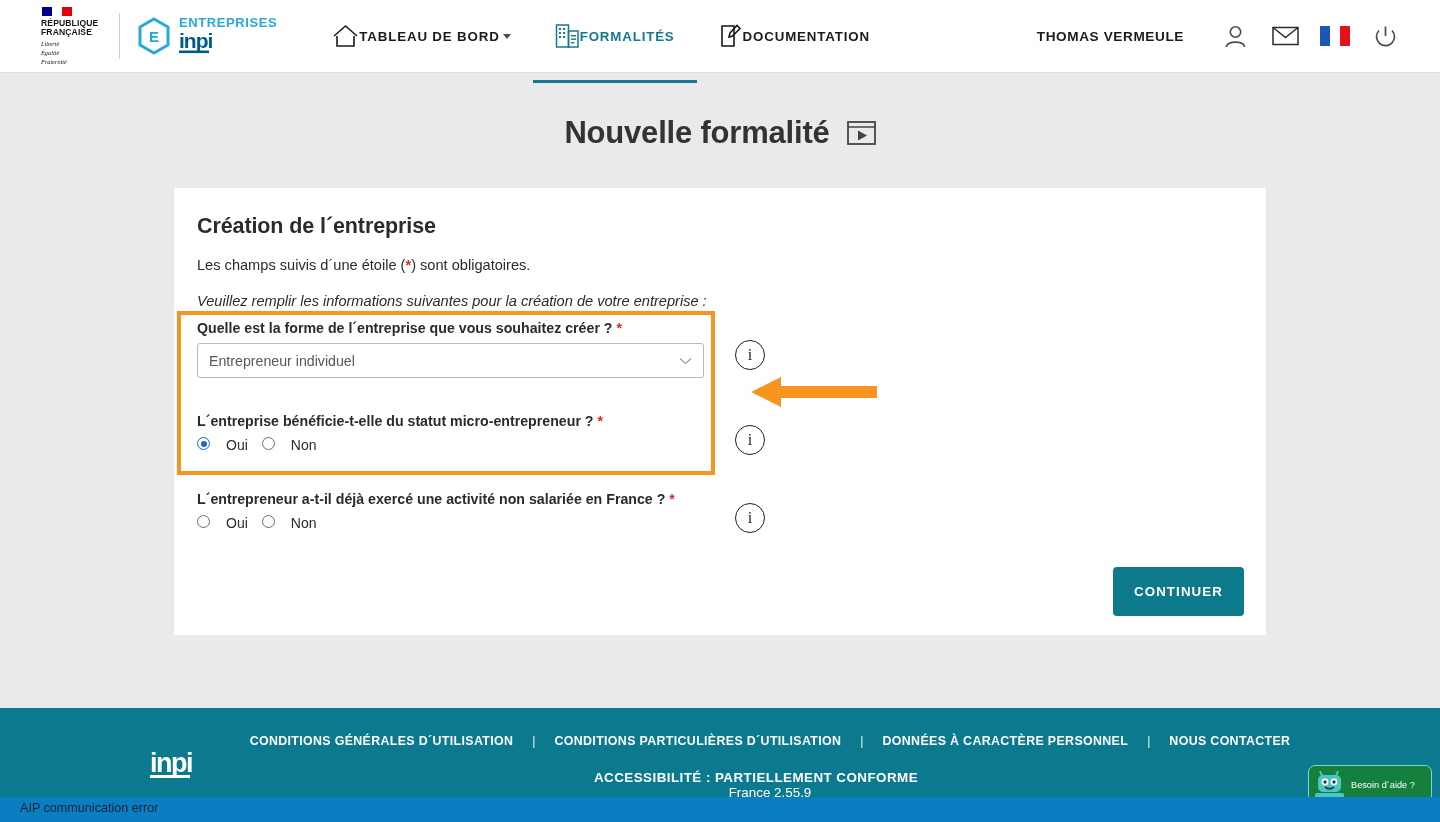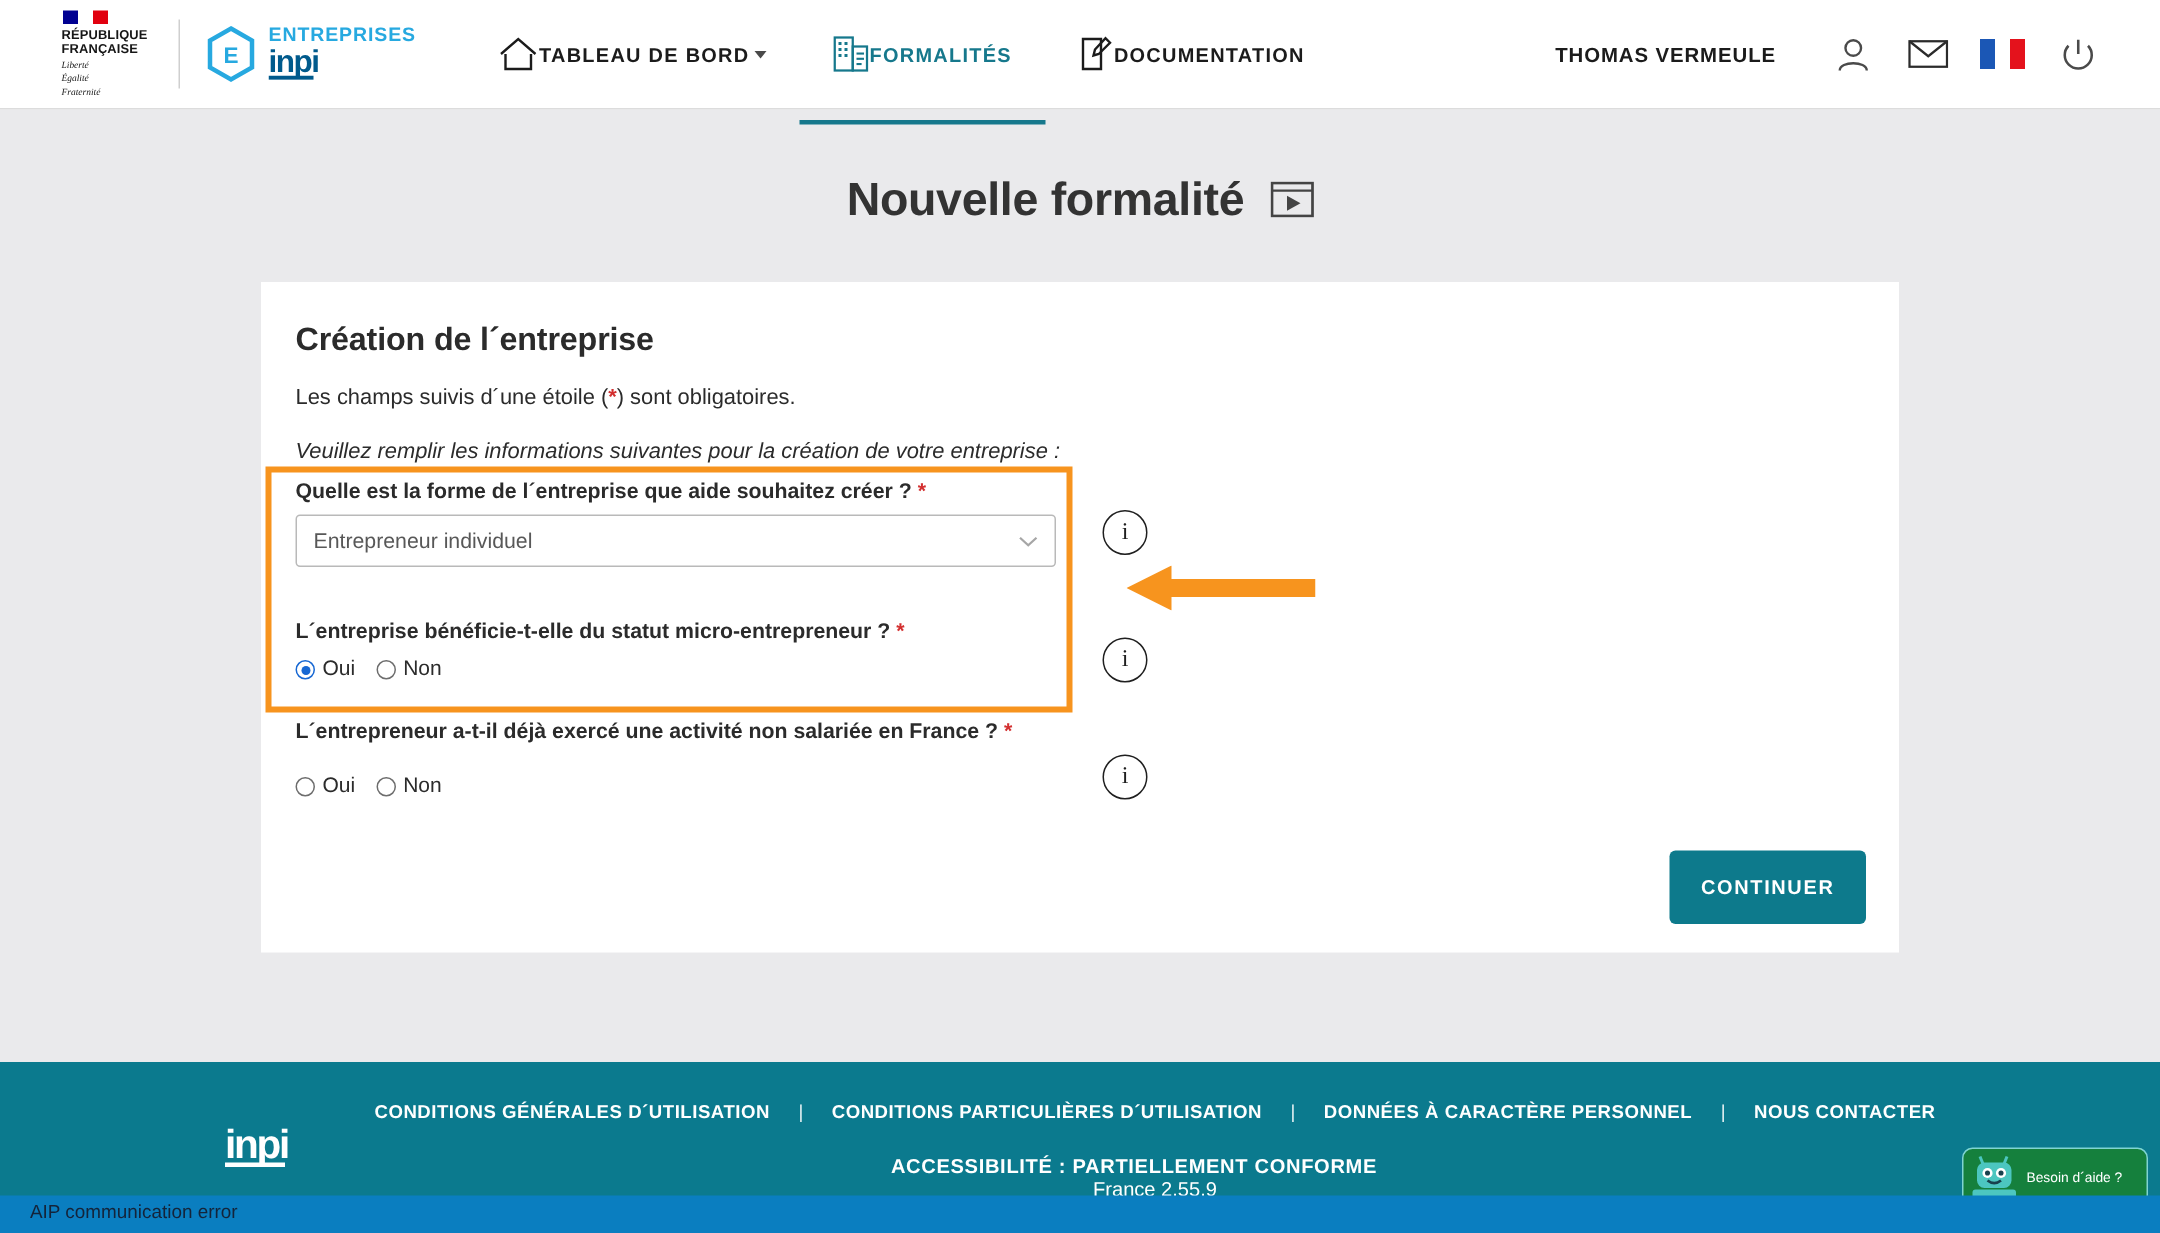--- a/index.html
+++ b/index.html
@@ -88,27 +88,27 @@
     width: 507px; height: 35px;
     border: 1px solid #b9b9b9; border-radius: 3px; background: #fff;
     display: flex; align-items: center; padding: 0 11px;
     font-size: 14.2px; color: #585858; cursor: pointer; justify-content: space-between;
   }
   .select-val { flex: 1; }
   .chev { width: 13px; height: 8px; }
 
   .q2 { position: absolute; left: 197px; top: 413px; }
   .radio-row { display: flex; align-items: center; gap: 14px; margin-top: 5px; }
-  .radio-opt { display: flex; align-items: flex-end; gap: 5px; font-size: 14px; color: #2b2b2b; cursor: pointer; }
+  .radio-opt { display: flex; align-items: flex-start; gap: 16px; font-size: 14px; color: #2b2b2b; cursor: pointer; }
   .rad { width: 13px; height: 13px; border-radius: 50%; border: 1px solid #6d6d6d; background: #fff; display: block; position: relative; }
   .rad.on { border: 1px solid #1667d3; background: #fff; }
   .rad.on::after { content: ""; position: absolute; left: 2.5px; top: 2.5px; width: 6px; height: 6px; border-radius: 50%; background: #1667d3; }
   .radios2 { position: absolute; left: 197px; top: 432px; }
 
-  .q3 { position: absolute; left: 197px; top: 480px; }
+  .q3 { position: absolute; left: 197px; top: 491px; }
   .radios3 { position: absolute; left: 197px; top: 510px; }
 
   .info-ico { position: absolute; width: 30px; height: 30px; border: 1.6px solid #1f1f1f; border-radius: 50%;
     display: flex; align-items: center; justify-content: center; font-size: 16px; color: #1f1f1f;
     font-family: "Liberation Serif", serif; cursor: pointer; }
   .i1 { left: 735px; top: 340px; }
   .i2 { left: 735px; top: 425px; }
   .i3 { left: 735px; top: 503px; }
 
   .arrow-ann { position: absolute; left: 751px; top: 377px; width: 126px; height: 30px; }
@@ -293,21 +293,21 @@
       <div class="lede">
         <span>Les champs suivis d´une étoile (</span><span class="req">*</span><span>) sont obligatoires.</span>
       </div>
       <div class="lede2">Veuillez remplir les informations suivantes pour la création de votre entreprise :</div>
     </div>
   </div>
 
   <div class="hl-box"></div>
 
   <div class="q-label q1">
-    <span>Quelle est la forme de l´entreprise que aide souhaitez créer ?</span>
+    <span>Quelle est la forme de l´entreprise que vous souhaitez créer ?</span>
     <span class="req">*</span>
   </div>
   <div class="select-box">
     <span class="select-val">Entrepreneur individuel</span>
     <svg class="chev" viewBox="0 0 13 8">
       <path d="M1 1.5 L6.5 6.5 L12 1.5" fill="none" stroke="#a6a6a6" stroke-width="1.5"></path>
     </svg>
   </div>
   <div class="info-ico i1">i</div>
 

